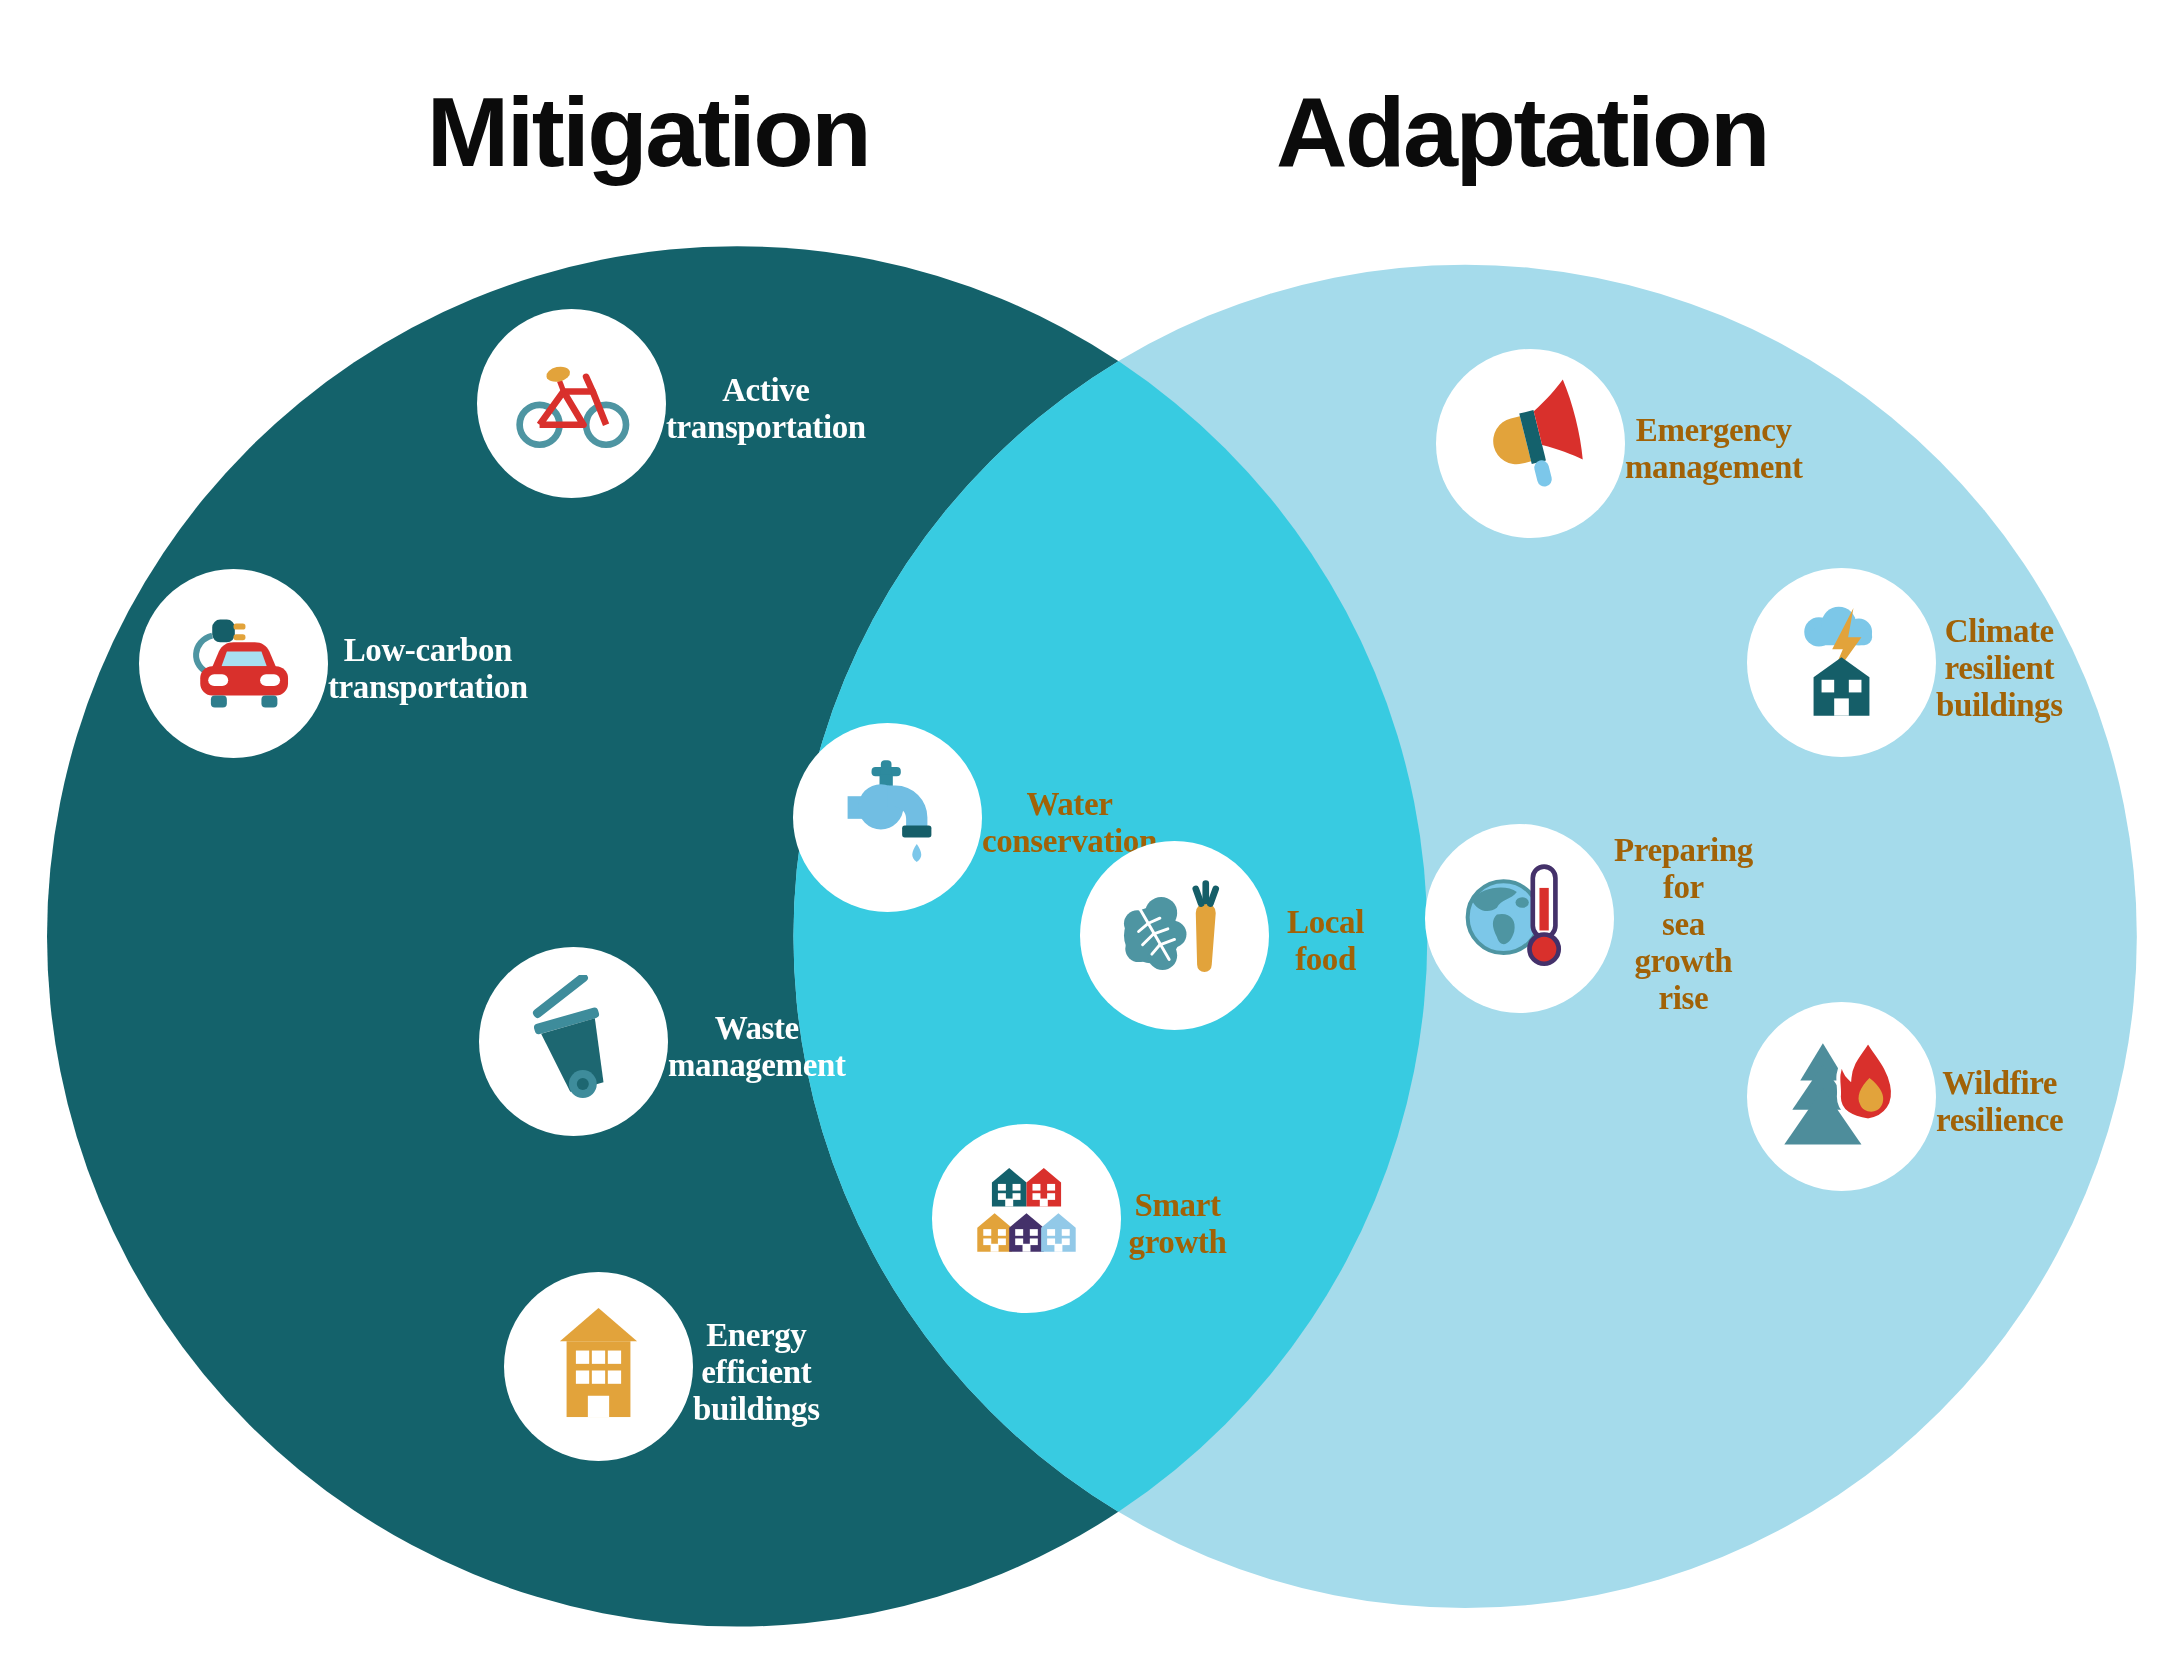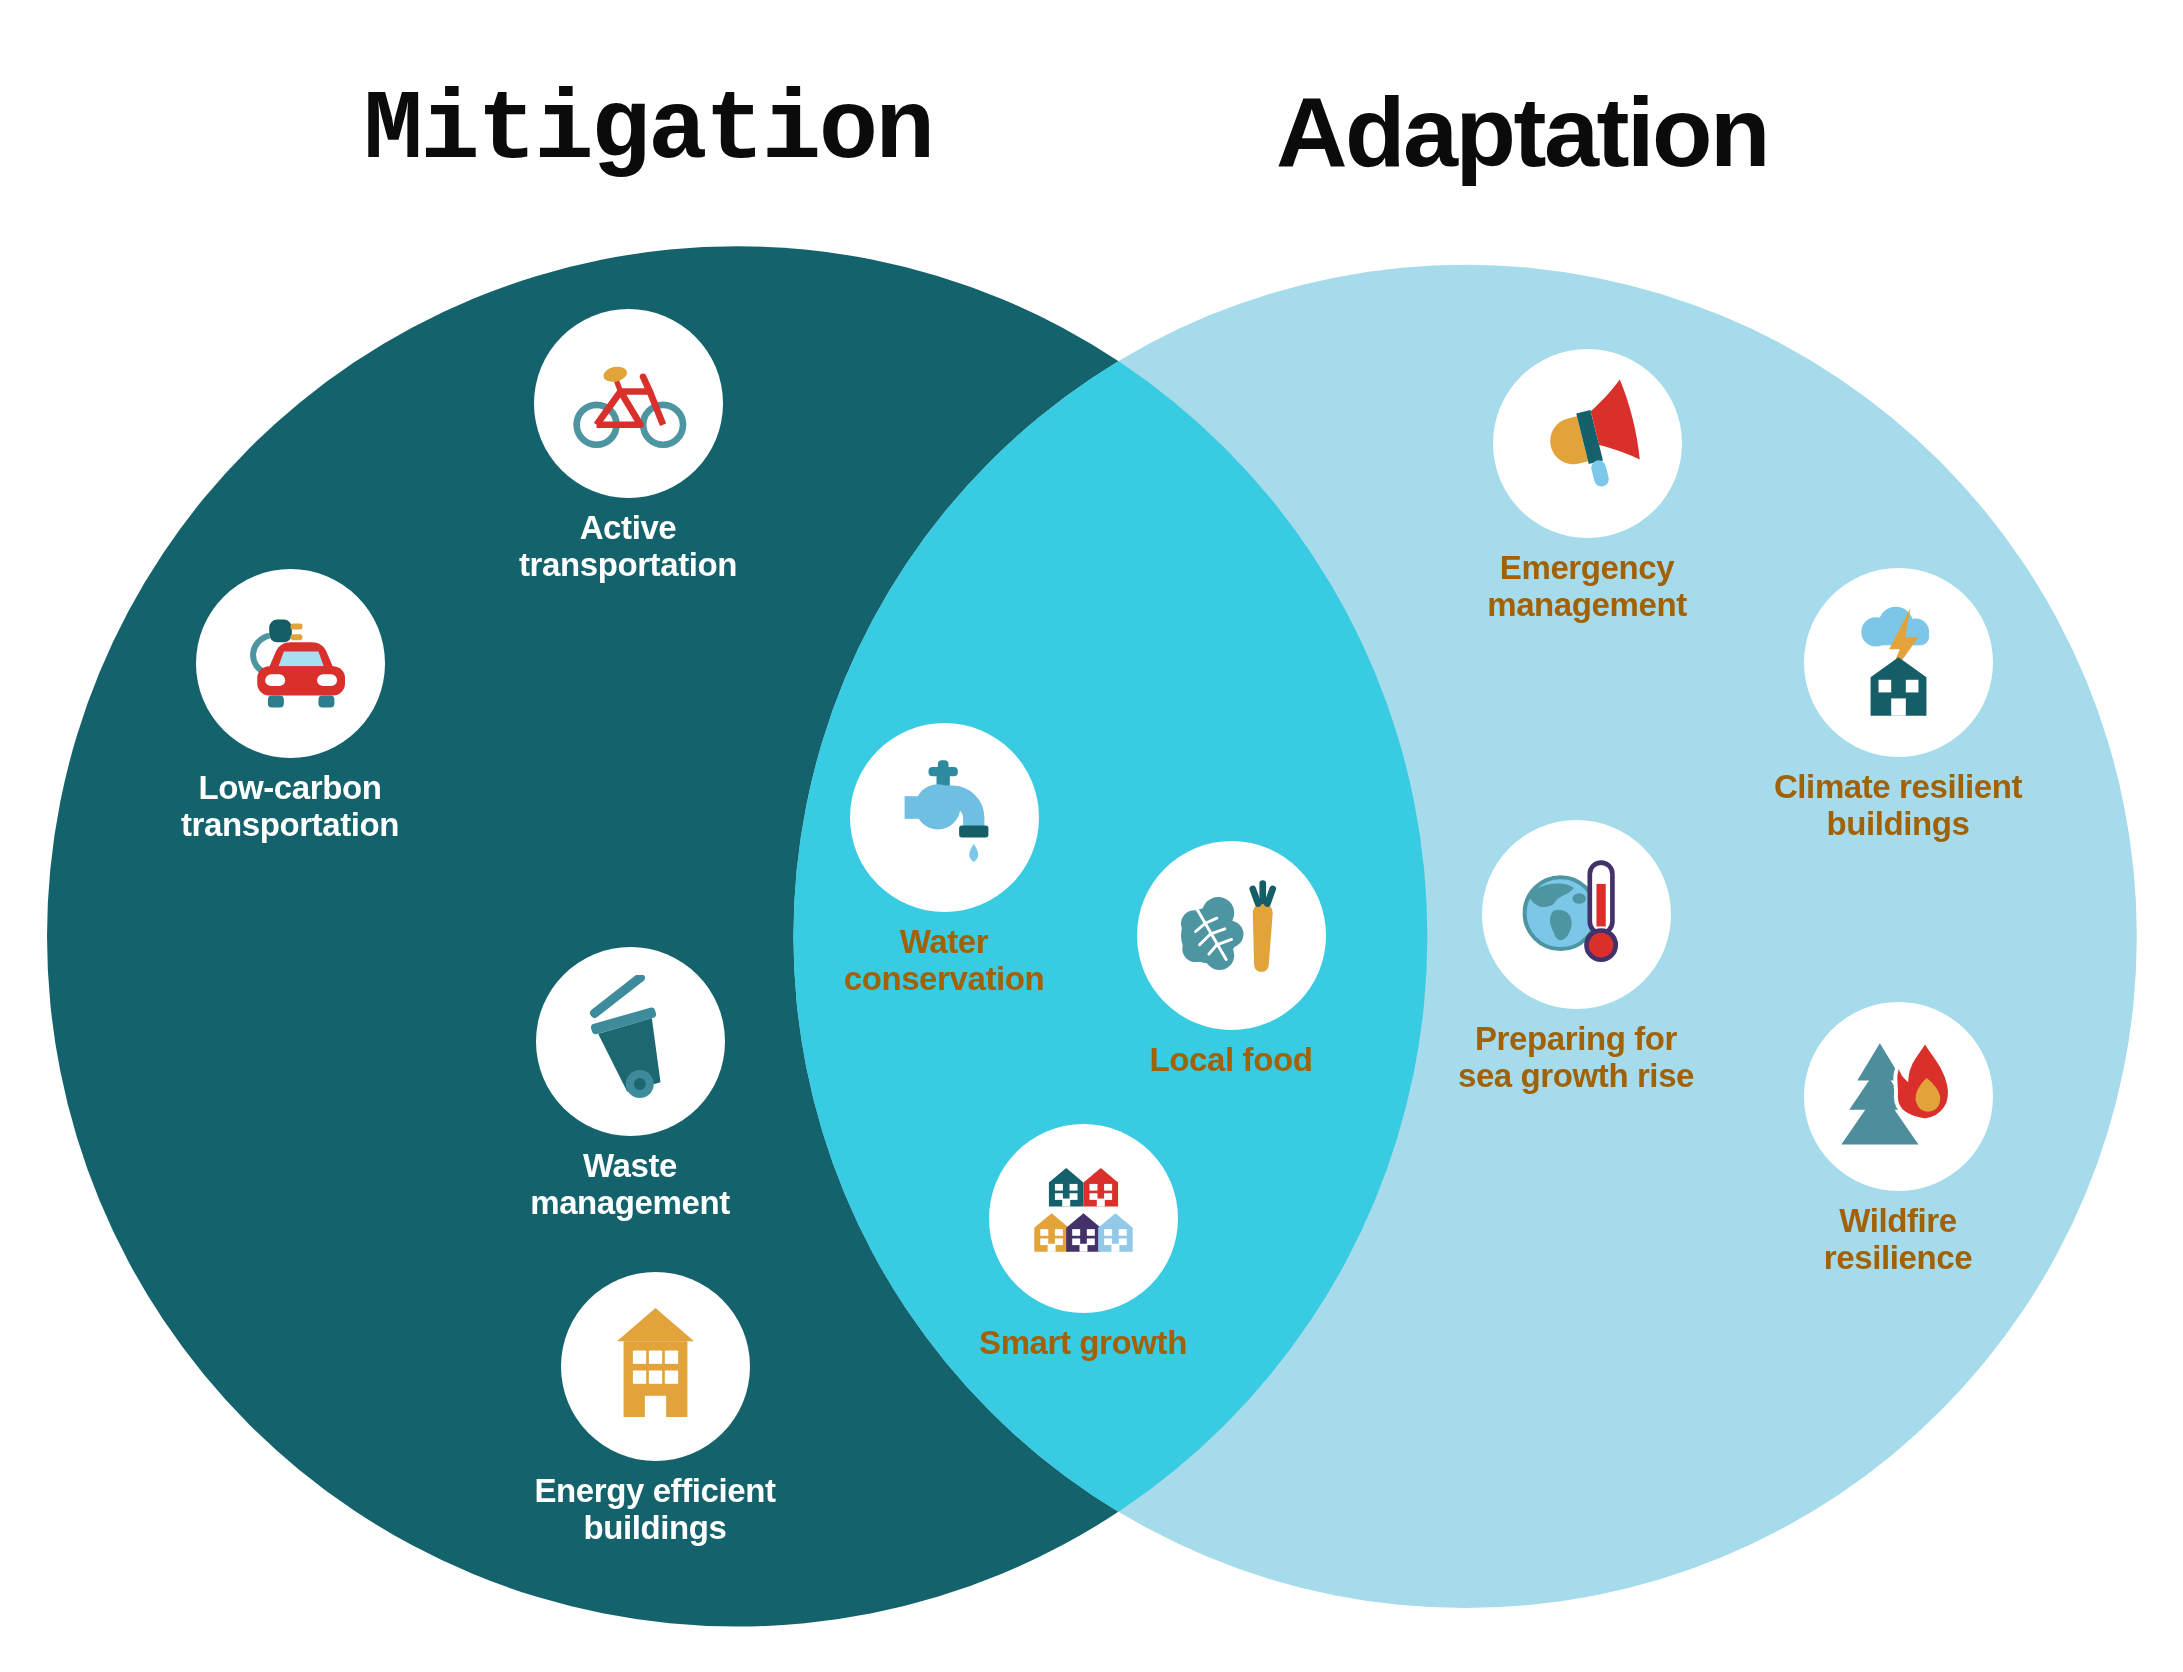--- a/index.html
+++ b/index.html
@@ -5,23 +5,23 @@
   html,body{margin:0;padding:0;background:#fff;}
   .canvas{
     position:relative;width:2183px;height:1673px;background:#fff;overflow:hidden;
     font-family:"Liberation Sans",sans-serif;
   }
   .venn{position:absolute;left:0;top:0;width:2183px;height:1673px;}
   .title{
     position:absolute;width:672px;text-align:center;
     font-size:99px;font-weight:700;letter-spacing:-2.5px;color:#0b0b0b;line-height:1;
   }
-  .title.left{left:312px;top:82px;font-family:Liberation Mono, monospace;}
+  .title.left{left:312px;top:82px;}
   .title.right{left:1186px;top:82px;}
-  .item{position:absolute;width:302px;display:flex;flex-direction:column;align-items:center;}
+  .item{position:absolute;width:302px;display:flex;flex-direction:row;align-items:center;font-family:Liberation Serif, serif;}
   .badge{
     width:189px;height:189px;border-radius:50%;background:#ffffff;
     display:flex;align-items:center;justify-content:center;flex:0 0 auto;
   }
   .badge svg{width:133px;height:133px;display:block;}
   .label{
     margin-top:11.8px;font-size:33px;font-weight:700;line-height:1.12;
     text-align:center;white-space:pre-line;letter-spacing:-0.4px;
   }
   .label.light{color:#ffffff;}

